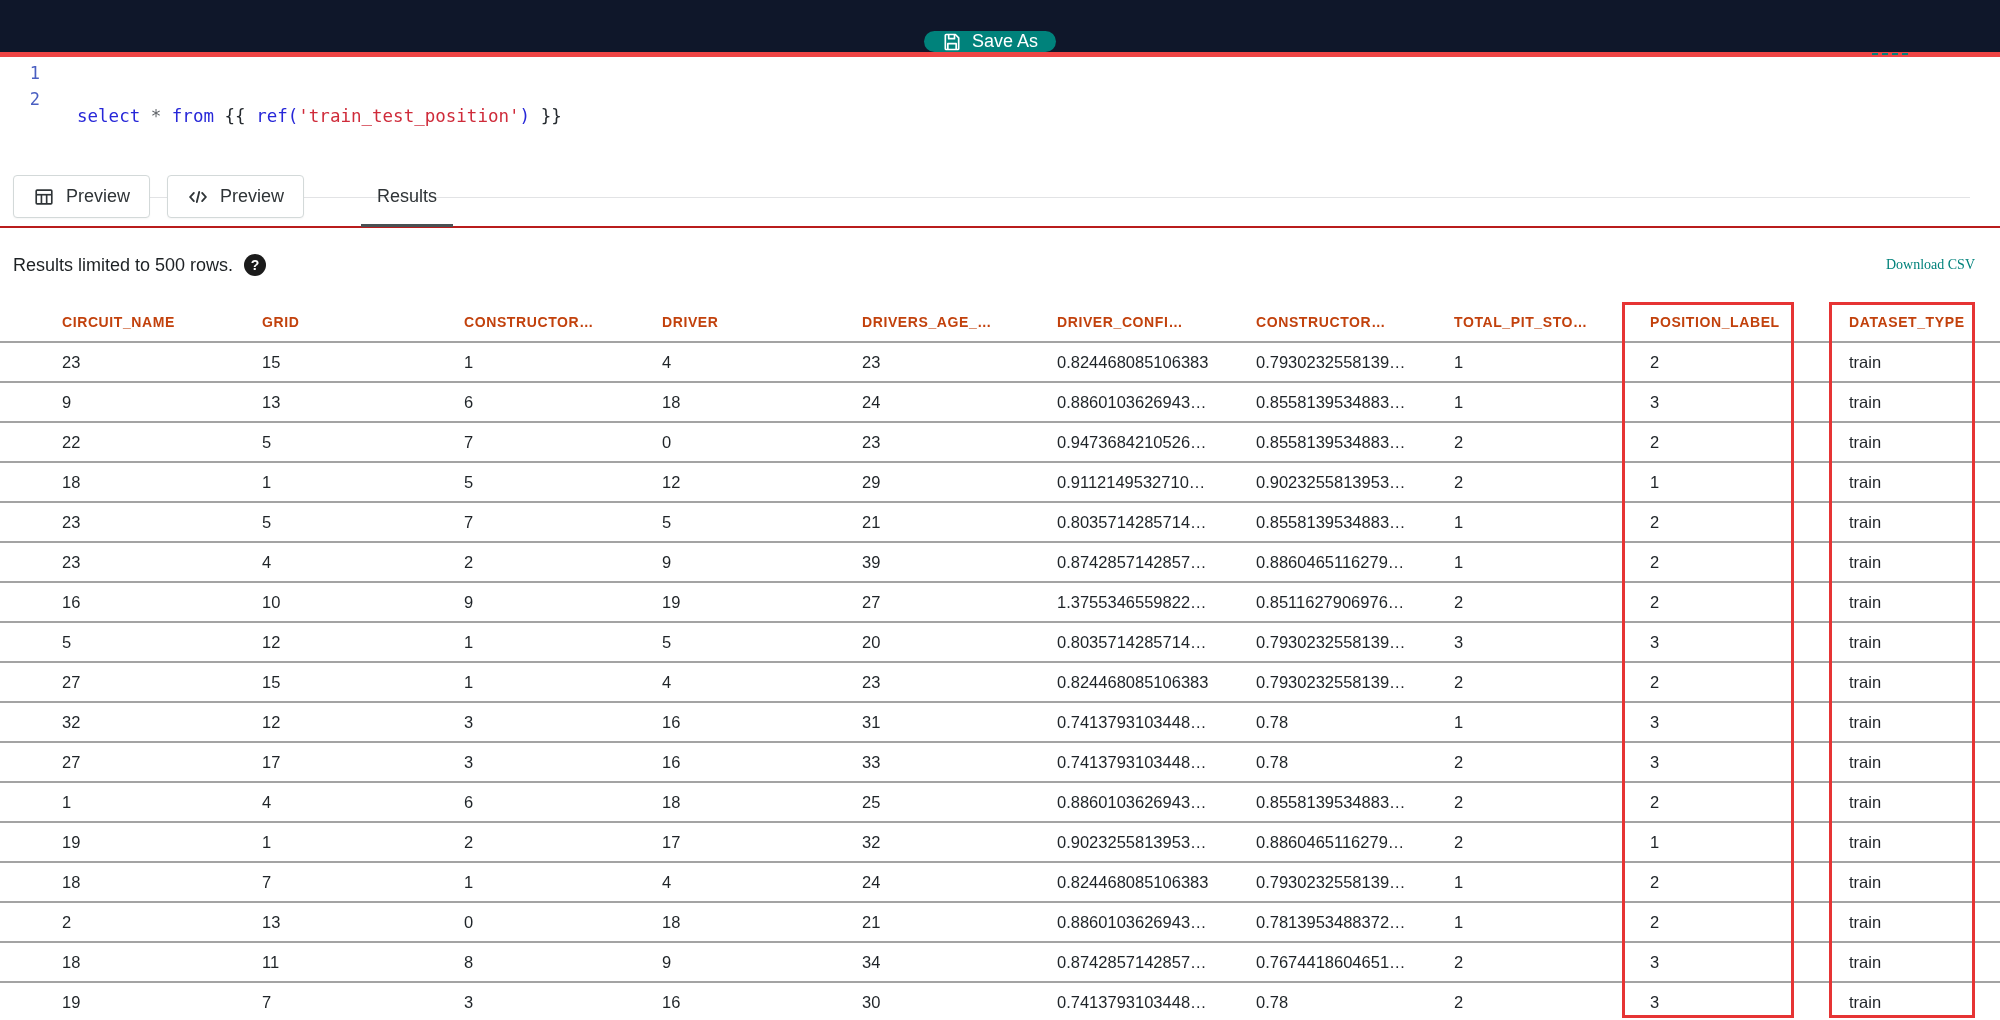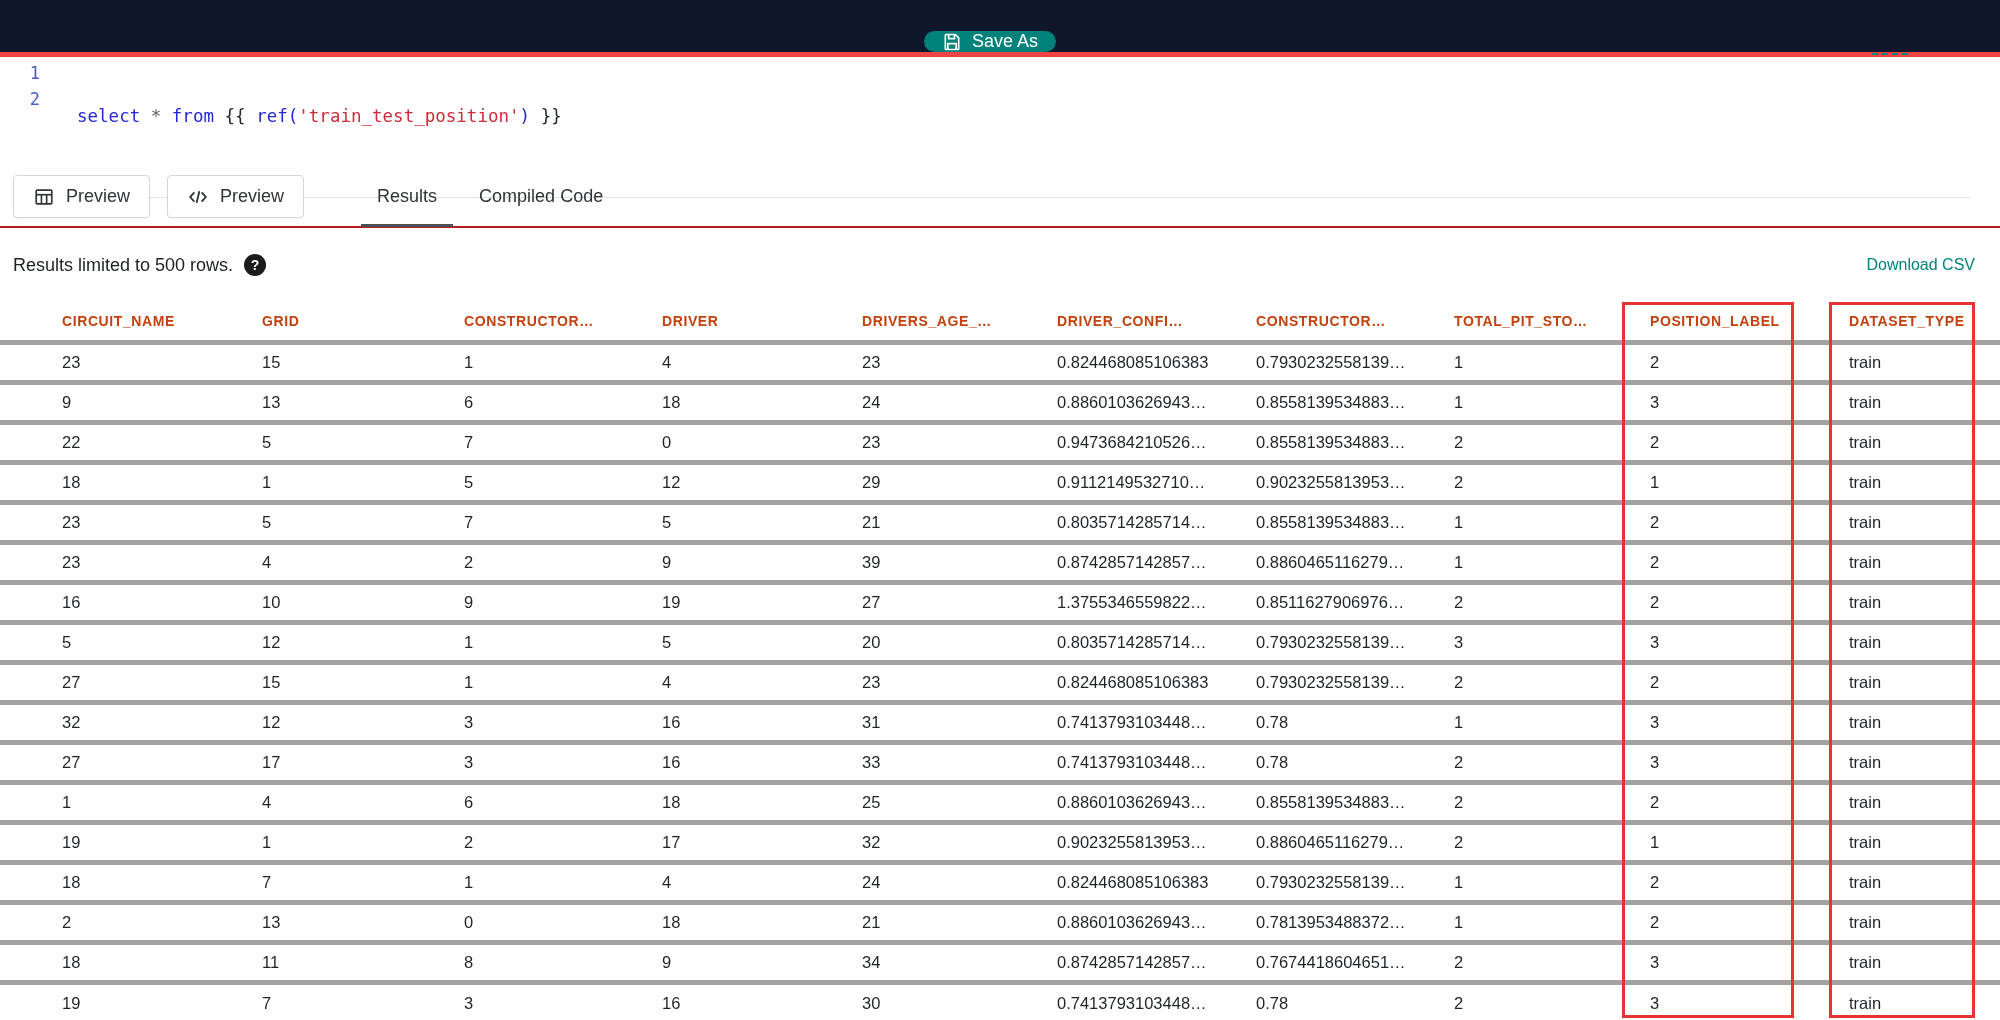--- a/index.html
+++ b/index.html
@@ -44,31 +44,31 @@
     color: #2f3437; position: relative; cursor: pointer; }
   .tab.active::after { content: ""; position: absolute; left: 0; right: 0; bottom: -1px;
     height: 3px; background: #4a5053; }
 
   
   .results-info { height: 74px; display: flex; align-items: center; justify-content: space-between;
     padding: 0 25px 0 13px; font-size: 18px; color: #1d2124; }
   .results-info-left { display: inline-flex; align-items: center; gap: 11px; }
   .help-badge { width: 22px; height: 22px; border-radius: 50%; background: #1b1b1b; color: #fff;
     font-size: 14px; font-weight: bold; display: inline-flex; align-items: center; justify-content: center; }
-  .download-link { color: var(--accent); font-size: 16px; text-decoration: none; cursor: pointer; }
+  .download-link { color: var(--accent); font-size: 14px; text-decoration: none; cursor: pointer; font-family: Liberation Serif, serif; }
 
   
   .table-wrap { position: relative; height: 718px; overflow: hidden; }
   table.results-table { width: 100%; border-collapse: collapse; table-layout: fixed; }
   .results-table th { height: 40px; text-align: left; font-size: 14px; font-weight: 700;
     letter-spacing: .6px; color: #c2410c; white-space: nowrap; overflow: hidden; }
   .results-table td { height: 40px; font-size: 16.5px; color: #1f2428; white-space: nowrap; overflow: hidden; }
   .results-table th, .results-table td { padding-left: 0; }
   .results-table th:first-child, .results-table td:first-child { padding-left: 62px; }
-  .results-table tbody tr { border-top: 5px solid #a3a3a3; }
+  .results-table tbody tr { border-top: 2px solid #a3a3a3; }
   .red-box { position: absolute; border: 3px solid var(--red); top: 0; height: 716px; pointer-events: none; }
   #redbox-position { left: 1622px; width: 172px; }
   #redbox-dataset  { left: 1829px; width: 146px; }
 
   .icon { display: inline-flex; flex: 0 0 auto; }
 </style>
 </head>
 <body>
 
 <header class="topbar">
@@ -124,23 +124,20 @@
         <polyline points="16.5,7.5 20.5,12 16.5,16.5"></polyline>
         <line x1="13.3" y1="6.5" x2="10.7" y2="17.5"></line>
       </svg>
     </span>
     <span>Preview</span>
   </button>
   <div class="tabs">
     <div class="tab active">
       <span>Results</span>
     </div>
-    <div class="tab">
-      <span>Compiled Code</span>
-    </div>
   </div>
 </div>
 
 <div class="results-info">
   <div class="results-info-left">
     <span>Results limited to 500 rows.</span>
     <span class="help-badge">?</span>
   </div>
   <a class="download-link">Download CSV</a>
 </div>

